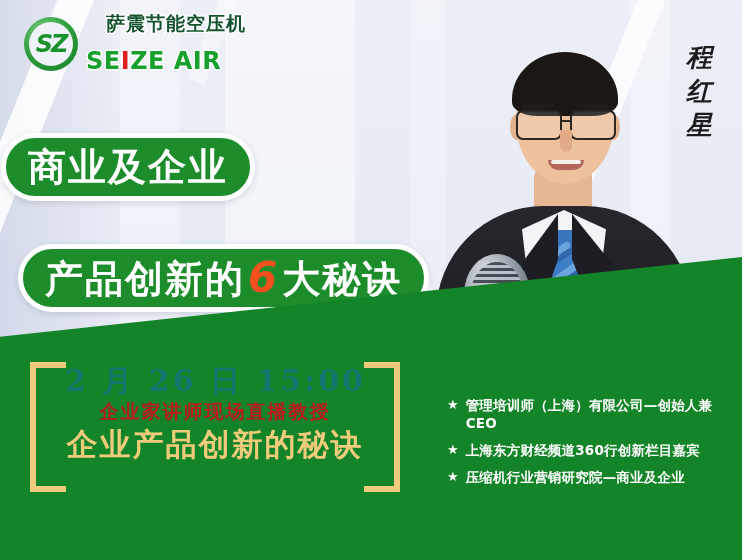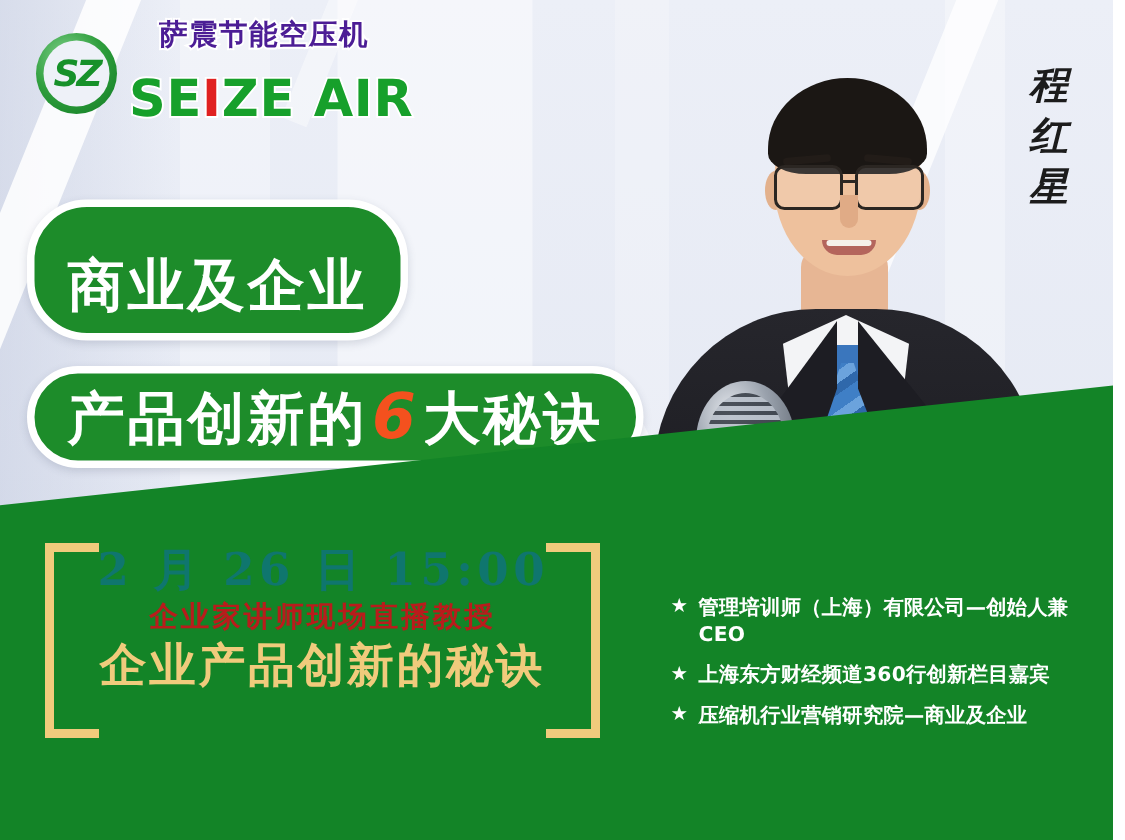--- a/index.html
+++ b/index.html
@@ -172,28 +172,28 @@
     border-radius: 50%; background: #eef1f8;
   }
   .logo-sz {
     position: relative; z-index: 2;
     font-weight: 700; font-size: 24px; font-style: italic;
     color: #17912a; letter-spacing: -2px;
     font-family: "DejaVu Sans", sans-serif;
   }
   .logo-text { display: flex; flex-direction: column; line-height: 1; }
   .logo-cn {
-    font-size: 19px; font-weight: 700; color: #4c1d95;
+    font-size: 19px; font-weight: 700; color: #14532d;
     letter-spacing: 1px;
     -webkit-text-stroke: 2.5px #ffffff; paint-order: stroke fill;
     font-family: Liberation Sans, sans-serif;
     padding-left: 20px;
   }
   .logo-en {
-    font-size: 34px; font-weight: 700; color: #17a02b;
+    font-size: 24px; font-weight: 700; color: #17a02b;
     letter-spacing: 0.5px; margin-top: 16px;
     -webkit-text-stroke: 2.5px #ffffff; paint-order: stroke fill;
     font-family: "DejaVu Sans", sans-serif;
   }
   .logo-en .i-red { color: #e02020; }
 
   
   .callig {
     position: absolute; right: 24px; top: 44px;
     width: 38px;
@@ -207,21 +207,21 @@
 
   
   .pill {
     position: absolute;
     background: #1d8c2a;
     border: 5px solid #ffffff;
     border-radius: 40px;
     display: flex; align-items: center;
     box-shadow: 0 2px 6px rgba(60,70,100,0.18);
   }
-  .pill-1 { left: 18px; top: 133px; height: 58px; padding: 13px 22px; align-items: flex-end; }
+  .pill-1 { left: 1px; top: 133px; height: 58px; padding: 0 22px; }
   .pill-2 { left: 18px; top: 204px; height: 58px; padding: 0 22px; margin-top: 40px; }
   .pill-text {
     font-family: "DejaVu Sans", sans-serif;
     font-size: 38px; font-weight: 700; color: #ffffff;
     letter-spacing: 2px; line-height: 1; white-space: nowrap;
     display: flex; align-items: baseline;
   }
   .pill-num {
     color: #f4511e; font-size: 42px; font-style: italic;
     font-weight: 700; padding: 0 3px;

